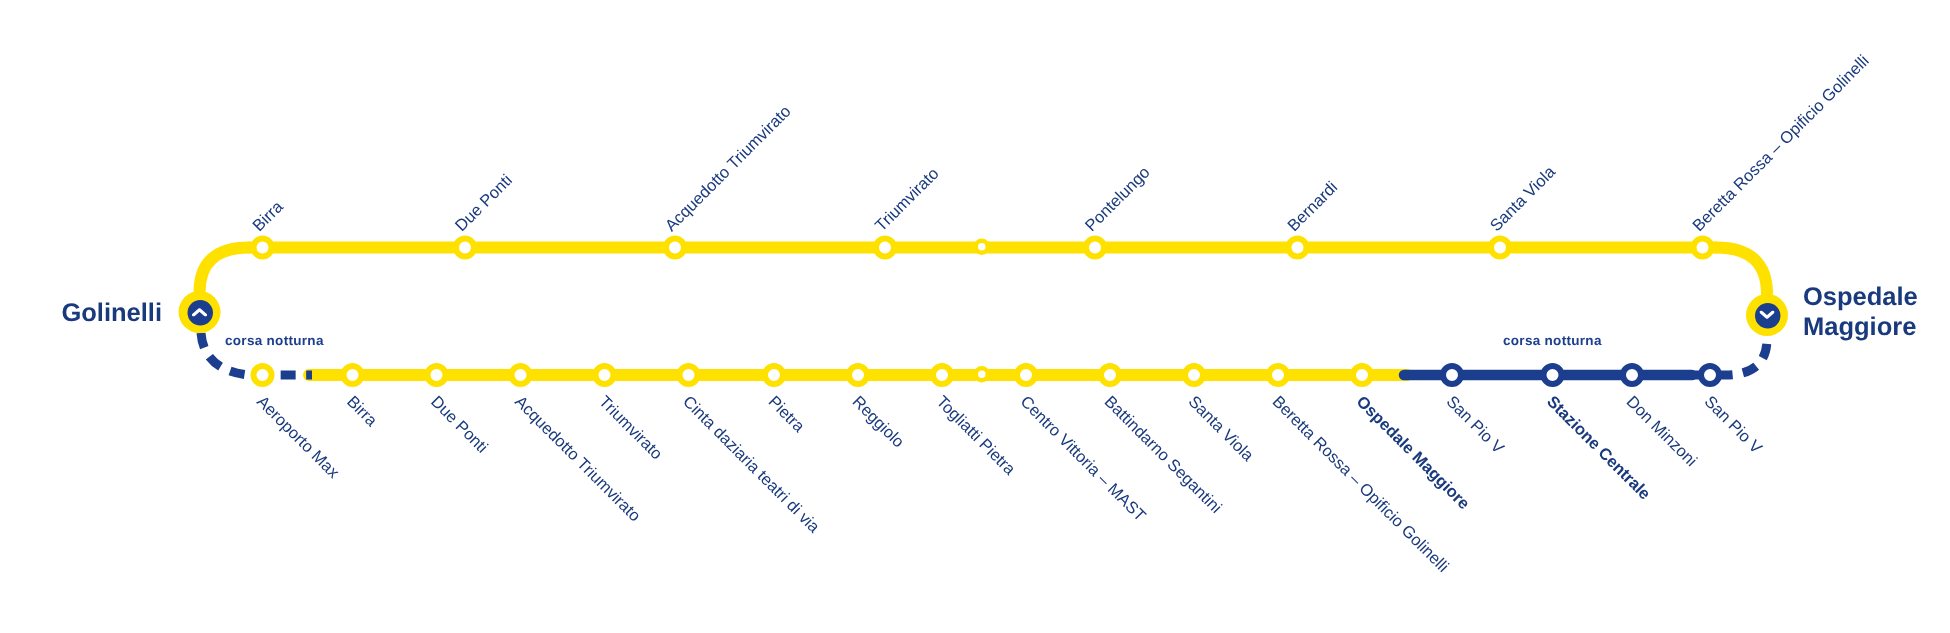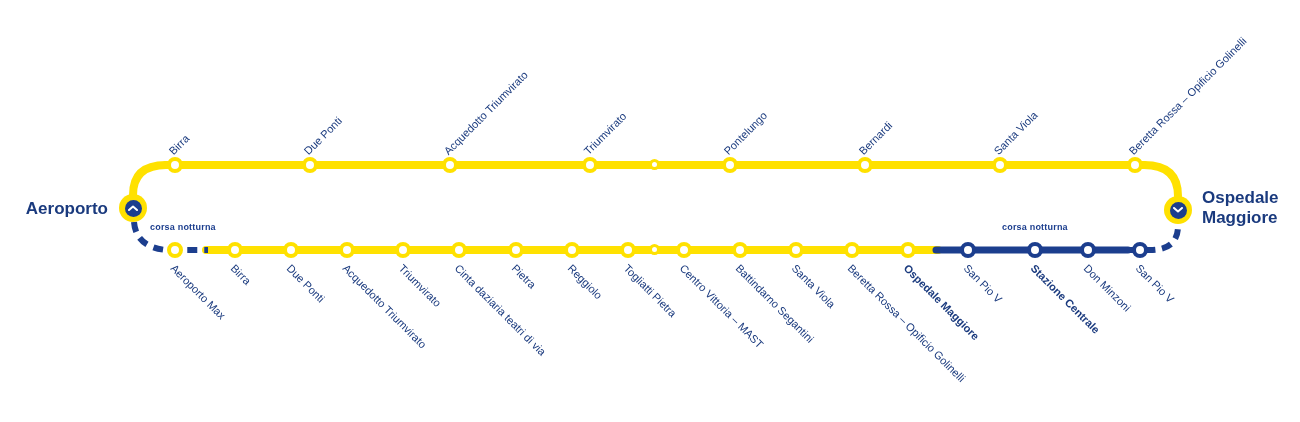--- a/index.html
+++ b/index.html
@@ -102,21 +102,21 @@
   <div class="bl" style="left:854px;top:262px">Beretta Rossa – Opificio Golinelli</div>
   <div class="bl b" style="left:910px;top:262px">Ospedale Maggiore</div>
   <div class="bl" style="left:970px;top:262px">San Pio V</div>
   <div class="bl b" style="left:1037px;top:262px">Stazione Centrale</div>
   <div class="bl" style="left:1090px;top:262px">Don Minzoni</div>
   <div class="bl" style="left:1142px;top:262px">San Pio V</div>
 
   <div class="night-label" style="left:150px;top:222px">corsa notturna</div>
   <div class="night-label" style="left:1002px;top:222px">corsa notturna</div>
 
-  <div class="term-label" style="left:4px;top:199px;width:104px;text-align:right">Aeroporto</div>
+  <div class="term-label" style="left:4px;top:199px;width:104px;text-align:right">Golinelli</div>
   <div class="term-marker" style="left:119px;top:194px">
     <div class="term-inner">
       <svg width="10" height="6" viewBox="0 0 10 6">
         <polyline points="1,5 5,1.5 9,5" fill="none" stroke="#fff" stroke-width="2" stroke-linecap="round" stroke-linejoin="round"></polyline>
       </svg>
     </div>
   </div>
 
   <div class="term-label" style="left:1202px;top:188px;width:86px">Ospedale Maggiore</div>
   <div class="term-marker" style="left:1164px;top:196px">

